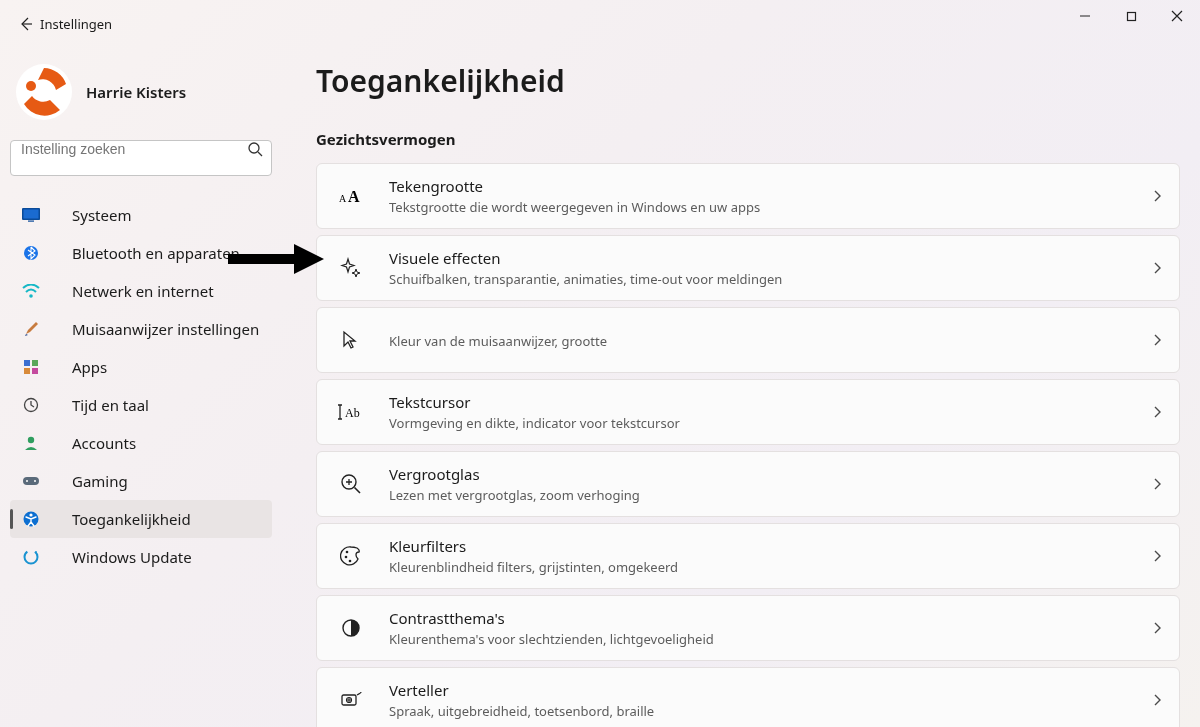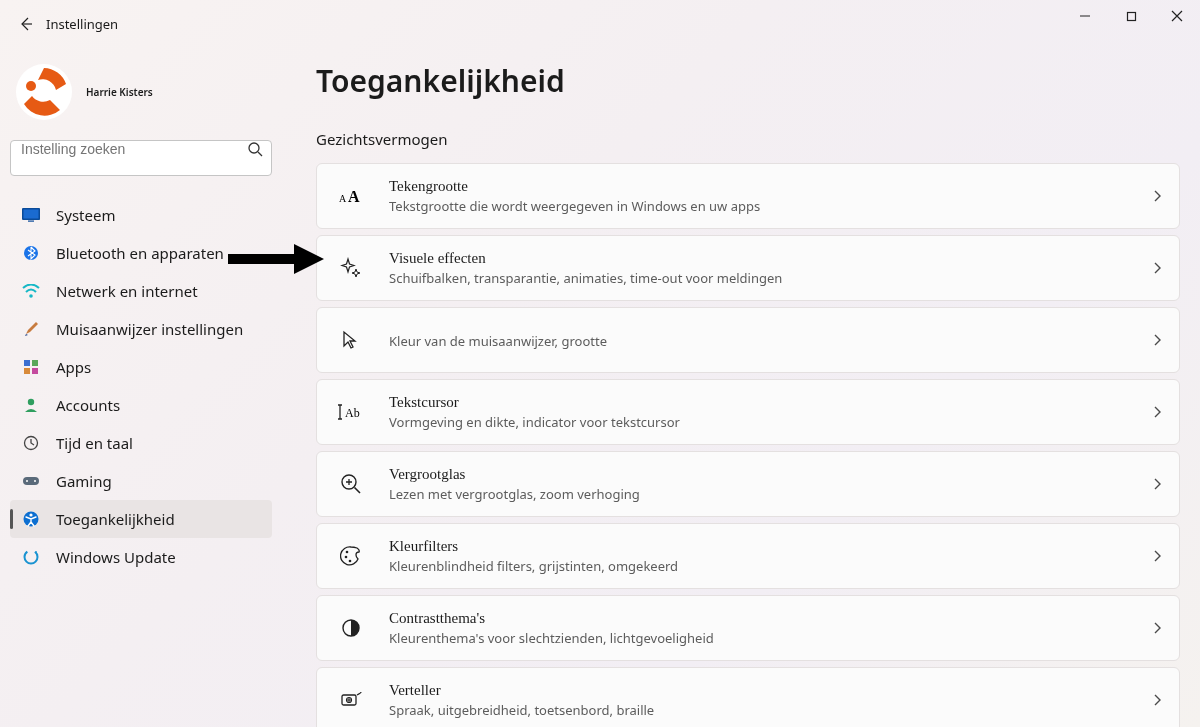--- a/index.html
+++ b/index.html
@@ -19,21 +19,20 @@
     display: flex;
     align-items: center;
     padding-left: 12px;
   }
   .titlebar .back {
     width: 28px; height: 28px;
     display:flex; align-items:center; justify-content:center;
     cursor:pointer;
   }
   .titlebar .title {
-    margin-left: 6px;
     font-size: 13px;
   }
   .win-controls {
     position:absolute; top:0; right:0;
     display:flex;
   }
   .win-controls .btn {
     width:46px; height:32px;
     display:flex; align-items:center; justify-content:center;
     cursor:pointer;
@@ -43,21 +42,21 @@
   
   .user {
     position:absolute;
     left:16px; top:64px;
     display:flex; align-items:center; gap:14px;
   }
   .avatar {
     width:56px; height:56px; border-radius:50%;
     display:flex; align-items:center; justify-content:center;
   }
-  .user .name { font-size:10px; font-weight:600; }
+  .user .name { font-size:15px; font-weight:600; }
 
   
   .search {
     position:absolute;
     left:10px; top:140px;
     width:262px; height:36px;
     background:#fff;
     border:1px solid #c5c5c5;
     border-radius:4px;
     display:flex; align-items:flex-start;
@@ -75,20 +74,21 @@
     left:10px; top:196px; width:262px;
   }
   .nav-item {
     height:38px;
     display:flex; align-items:center;
     padding:0 10px;
     border-radius:4px;
     font-size:15px;
     cursor:pointer;
     position:relative;
+    gap:16px;
   }
   .nav-item .nicon {
     width:22px; display:flex; justify-content:center; margin-right:14px;
     font-size:16px;
   }
   .nav-item.active {
     background:#e9e4e4;
   }
   .nav-item.active::before {
     content:"";
@@ -99,21 +99,21 @@
   
   .main {
     position:absolute;
     left:316px; top:48px; right:20px; bottom:0;
   }
   .page-title {
     font-size:30px; font-weight:600;
     margin-top:12px;
   }
   .section-hdr {
-    font-size:15px; font-weight:400;
+    font-size:15px; font-weight:700;
     margin-top:28px; margin-bottom:14px;
   }
 
   .card {
     background:#fbfbfb;
     border:1px solid #e4e0e0;
     border-radius:6px;
     min-height:66px;
     display:flex; align-items:center;
     padding:0 18px;
@@ -121,21 +121,21 @@
     cursor:pointer;
     position:relative;
   }
   .card .cicon {
     width:32px;
     display:flex; justify-content:center;
     margin-right:22px;
     color:#2b2b2b;
   }
   .card .texts { flex:1; padding:12px 0; }
-  .card .ctitle { font-size:15px;font-family:Liberation Serif, serif; }
+  .card .ctitle { font-size:15px; }
   .card .csub { font-size:13px; color:#5c5c5c; margin-top:2px; }
   .card .chevron {
     color:#4a4a4a;
     font-size:14px;
     margin-left:10px;
   }
 
   
   .arrow-ann {
     position:absolute;
@@ -250,35 +250,35 @@
           <rect x="1" y="9" width="6" height="6" fill="#d88a3a"></rect>
           <rect x="9" y="9" width="6" height="6" fill="#c44a9e"></rect>
         </svg>
     </span>
     <span>Apps</span>
   </div>
 
   <div class="nav-item">
     <span class="nicon">
       <svg width="16" height="16" viewBox="0 0 16 16">
+          <circle cx="8" cy="8" r="6.5" stroke="#444" stroke-width="1.3" fill="none"></circle>
+          <path d="M8 4 V8 L11 10" stroke="#444" stroke-width="1.3" fill="none"></path>
+        </svg>
+    </span>
+    <span>Tijd en taal</span>
+  </div>
+
+  <div class="nav-item">
+    <span class="nicon">
+      <svg width="16" height="16" viewBox="0 0 16 16">
           <circle cx="8" cy="5" r="3.2" fill="#2f9e5f"></circle>
           <path d="M2 15 Q8 9 14 15 Z" fill="#2f9e5f"></path>
         </svg>
     </span>
     <span>Accounts</span>
-  </div>
-
-  <div class="nav-item">
-    <span class="nicon">
-      <svg width="16" height="16" viewBox="0 0 16 16">
-          <circle cx="8" cy="8" r="6.5" stroke="#444" stroke-width="1.3" fill="none"></circle>
-          <path d="M8 4 V8 L11 10" stroke="#444" stroke-width="1.3" fill="none"></path>
-        </svg>
-    </span>
-    <span>Tijd en taal</span>
   </div>
 
   <div class="nav-item">
     <span class="nicon">
       <svg width="18" height="12" viewBox="0 0 18 12">
           <rect x="1" y="2" width="16" height="8" rx="4" fill="#5a6a7a"></rect>
           <circle cx="5" cy="6" r="1" fill="#fff"></circle>
           <circle cx="13" cy="6" r="1" fill="#fff"></circle>
         </svg>
     </span>

